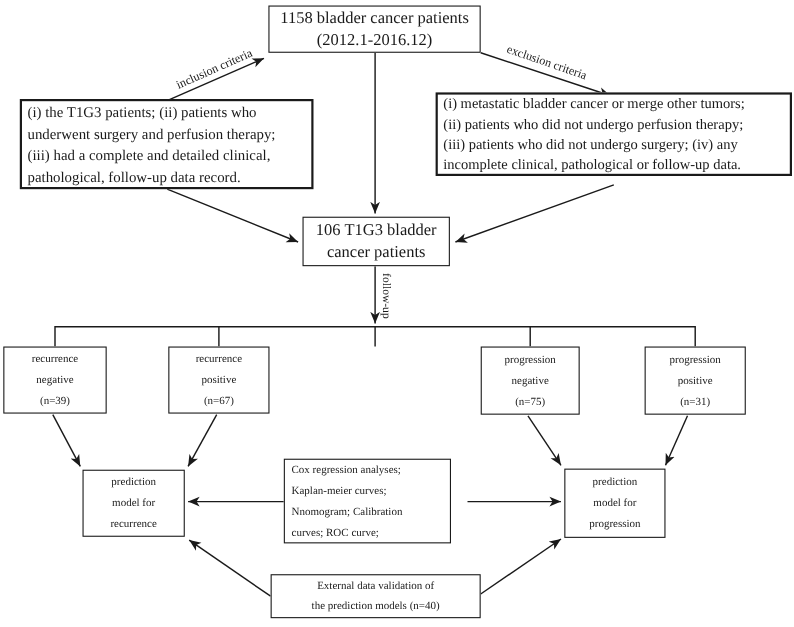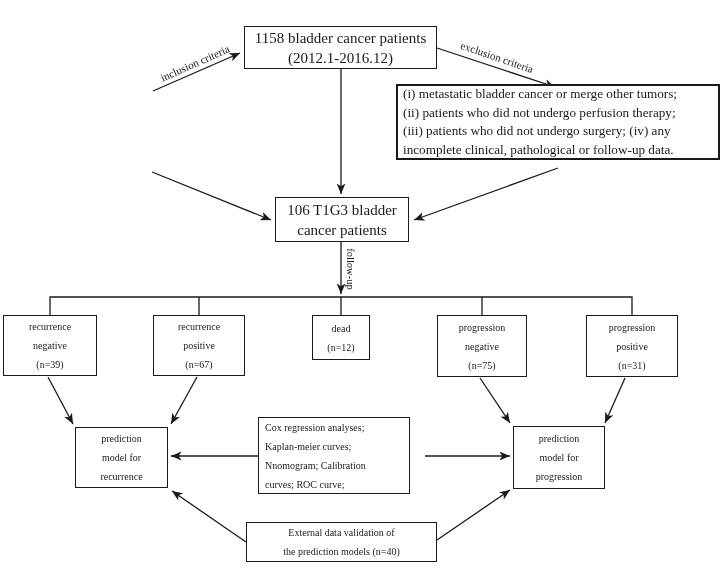--- a/index.html
+++ b/index.html
@@ -36,21 +36,21 @@
     text-align: left;
     padding: 2px 5px;
   }
   .edge-label {
     position: absolute;
     font-size: 11px;
     text-align: center;
     white-space: nowrap;
   }
   
-  #n-total        { left: 244px; top: 5px;   width: 193px; height: 43px; font-size: 15px; line-height: 20px; margin-top: 21px; }
+  #n-total        { left: 244px; top: 5px;   width: 193px; height: 43px; font-size: 15px; line-height: 20px; }
   #n-inclusion    { left: 18px;  top: 90px;  width: 267px; height: 82px; font-size: 13.5px; line-height: 19.5px; }
   #n-exclusion    { left: 396px; top: 84px;  width: 324px; height: 76px; font-size: 13.2px; line-height: 18.5px; }
   #n-t1g3         { left: 275px; top: 197px; width: 134px; height: 45px; font-size: 15px; line-height: 20px; }
   #n-rec-neg      { left: 3px;   top: 315px; width: 94px;  height: 61px; }
   #n-rec-pos      { left: 153px; top: 315px; width: 92px;  height: 61px; }
   #n-dead         { left: 312px; top: 315px; width: 58px;  height: 45px; }
   #n-prog-neg     { left: 437px; top: 315px; width: 90px;  height: 62px; }
   #n-prog-pos     { left: 586px; top: 315px; width: 92px;  height: 62px; }
   #n-pred-rec     { left: 75px;  top: 427px; width: 93px;  height: 61px; }
   #n-methods      { left: 258px; top: 417px; width: 152px; height: 77px; border-width: 1.5px; padding: 2px 6px; }
@@ -91,39 +91,41 @@
       <line x1="480" y1="378" x2="510" y2="423" marker-end="url(#arrow)"></line>
       <line x1="625" y1="378" x2="605" y2="423" marker-end="url(#arrow)"></line>
       <line x1="246" y1="542" x2="172" y2="491" marker-end="url(#arrow)"></line>
       <line x1="437" y1="540" x2="510" y2="490" marker-end="url(#arrow)"></line>
     </g>
   </svg>
 
   <div class="box" id="n-total">1158 bladder cancer patients
 (2012.1-2016.12)</div>
 
+  <div class="box para" id="n-inclusion">(i) the T1G3 patients; (ii) patients who
+underwent surgery and perfusion therapy;
+(iii) had a complete and detailed clinical,
+pathological, follow-up data record.</div>
 
   <div class="box para" id="n-exclusion">(i) metastatic bladder cancer or merge other tumors;
 (ii) patients who did not undergo perfusion therapy;
 (iii) patients who did not undergo surgery; (iv) any
 incomplete clinical, pathological or follow-up data.</div>
 
   <div class="box" id="n-t1g3">106 T1G3 bladder
 cancer patients</div>
 
   <div class="box" id="n-rec-neg">recurrence
 negative
 (n=39)</div>
 
   <div class="box" id="n-rec-pos">recurrence
 positive
 (n=67)</div>
 
-  <div class="box" id="n-dead">dead
-(n=12)</div>
 
   <div class="box" id="n-prog-neg">progression
 negative
 (n=75)</div>
 
   <div class="box" id="n-prog-pos">progression
 positive
 (n=31)</div>
 
   <div class="box" id="n-pred-rec">prediction

